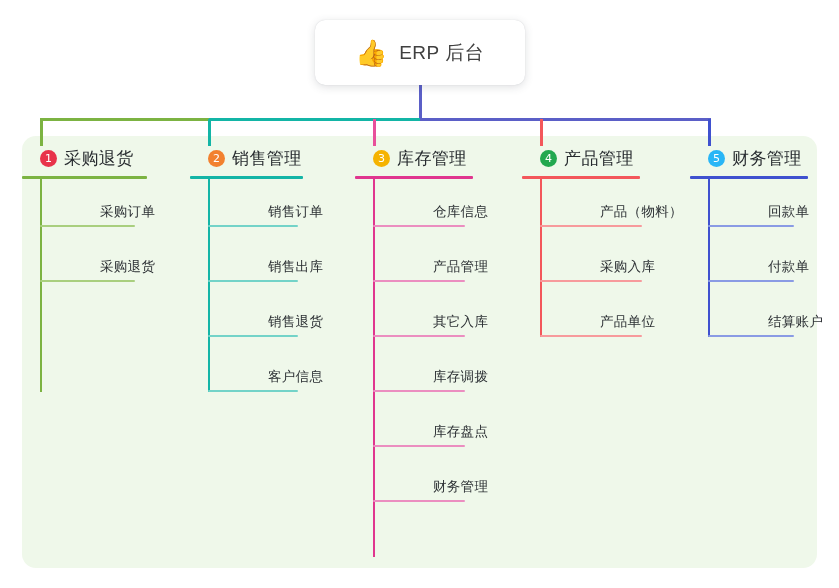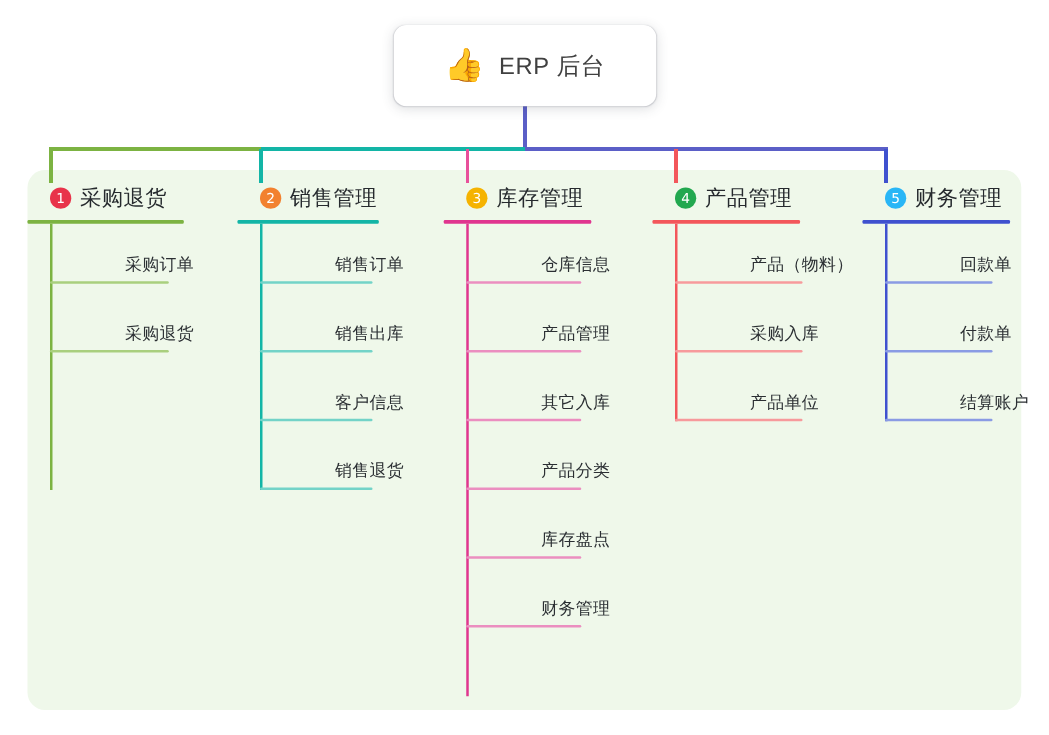--- a/index.html
+++ b/index.html
@@ -203,27 +203,27 @@
           <div class="spine" style="background: rgb(19, 181, 166); height: 213px;"></div>
           <div class="leaf">
             <span class="leaf-label">销售订单</span>
             <div class="leaf-rule" style="width: 90px; background: rgb(115, 211, 200);"></div>
           </div>
           <div class="leaf">
             <span class="leaf-label">销售出库</span>
             <div class="leaf-rule" style="width: 90px; background: rgb(115, 211, 200);"></div>
           </div>
           <div class="leaf">
+            <span class="leaf-label">销售退货</span>
+            <div class="leaf-rule" style="width: 90px; background: rgb(115, 211, 200);"></div>
+          </div>
+          <div class="leaf">
             <span class="leaf-label">客户信息</span>
             <div class="leaf-rule" style="width: 90px; background: rgb(115, 211, 200);"></div>
           </div>
-          <div class="leaf">
-            <span class="leaf-label">销售退货</span>
-            <div class="leaf-rule" style="width: 90px; background: rgb(115, 211, 200);"></div>
-          </div>
         </div>
       </div>
       <div class="column" style="left: 355px;">
         <div class="col-header">
           <span class="badge" style="background: rgb(245, 179, 1);">3</span>
           <span class="col-title">库存管理</span>
         </div>
         <div class="col-rule" style="width: 118px; background: rgb(224, 54, 143);"></div>
         <div class="branch">
           <div class="spine" style="background: rgb(224, 54, 143); height: 378px;"></div>
@@ -233,21 +233,21 @@
           </div>
           <div class="leaf">
             <span class="leaf-label">产品管理</span>
             <div class="leaf-rule" style="width: 92px; background: rgb(235, 142, 192);"></div>
           </div>
           <div class="leaf">
             <span class="leaf-label">其它入库</span>
             <div class="leaf-rule" style="width: 92px; background: rgb(235, 142, 192);"></div>
           </div>
           <div class="leaf">
-            <span class="leaf-label">产品分类</span>
+            <span class="leaf-label">库存调拨</span>
             <div class="leaf-rule" style="width: 92px; background: rgb(235, 142, 192);"></div>
           </div>
           <div class="leaf">
             <span class="leaf-label">库存盘点</span>
             <div class="leaf-rule" style="width: 92px; background: rgb(235, 142, 192);"></div>
           </div>
           <div class="leaf">
             <span class="leaf-label">财务管理</span>
             <div class="leaf-rule" style="width: 92px; background: rgb(235, 142, 192);"></div>
           </div>

